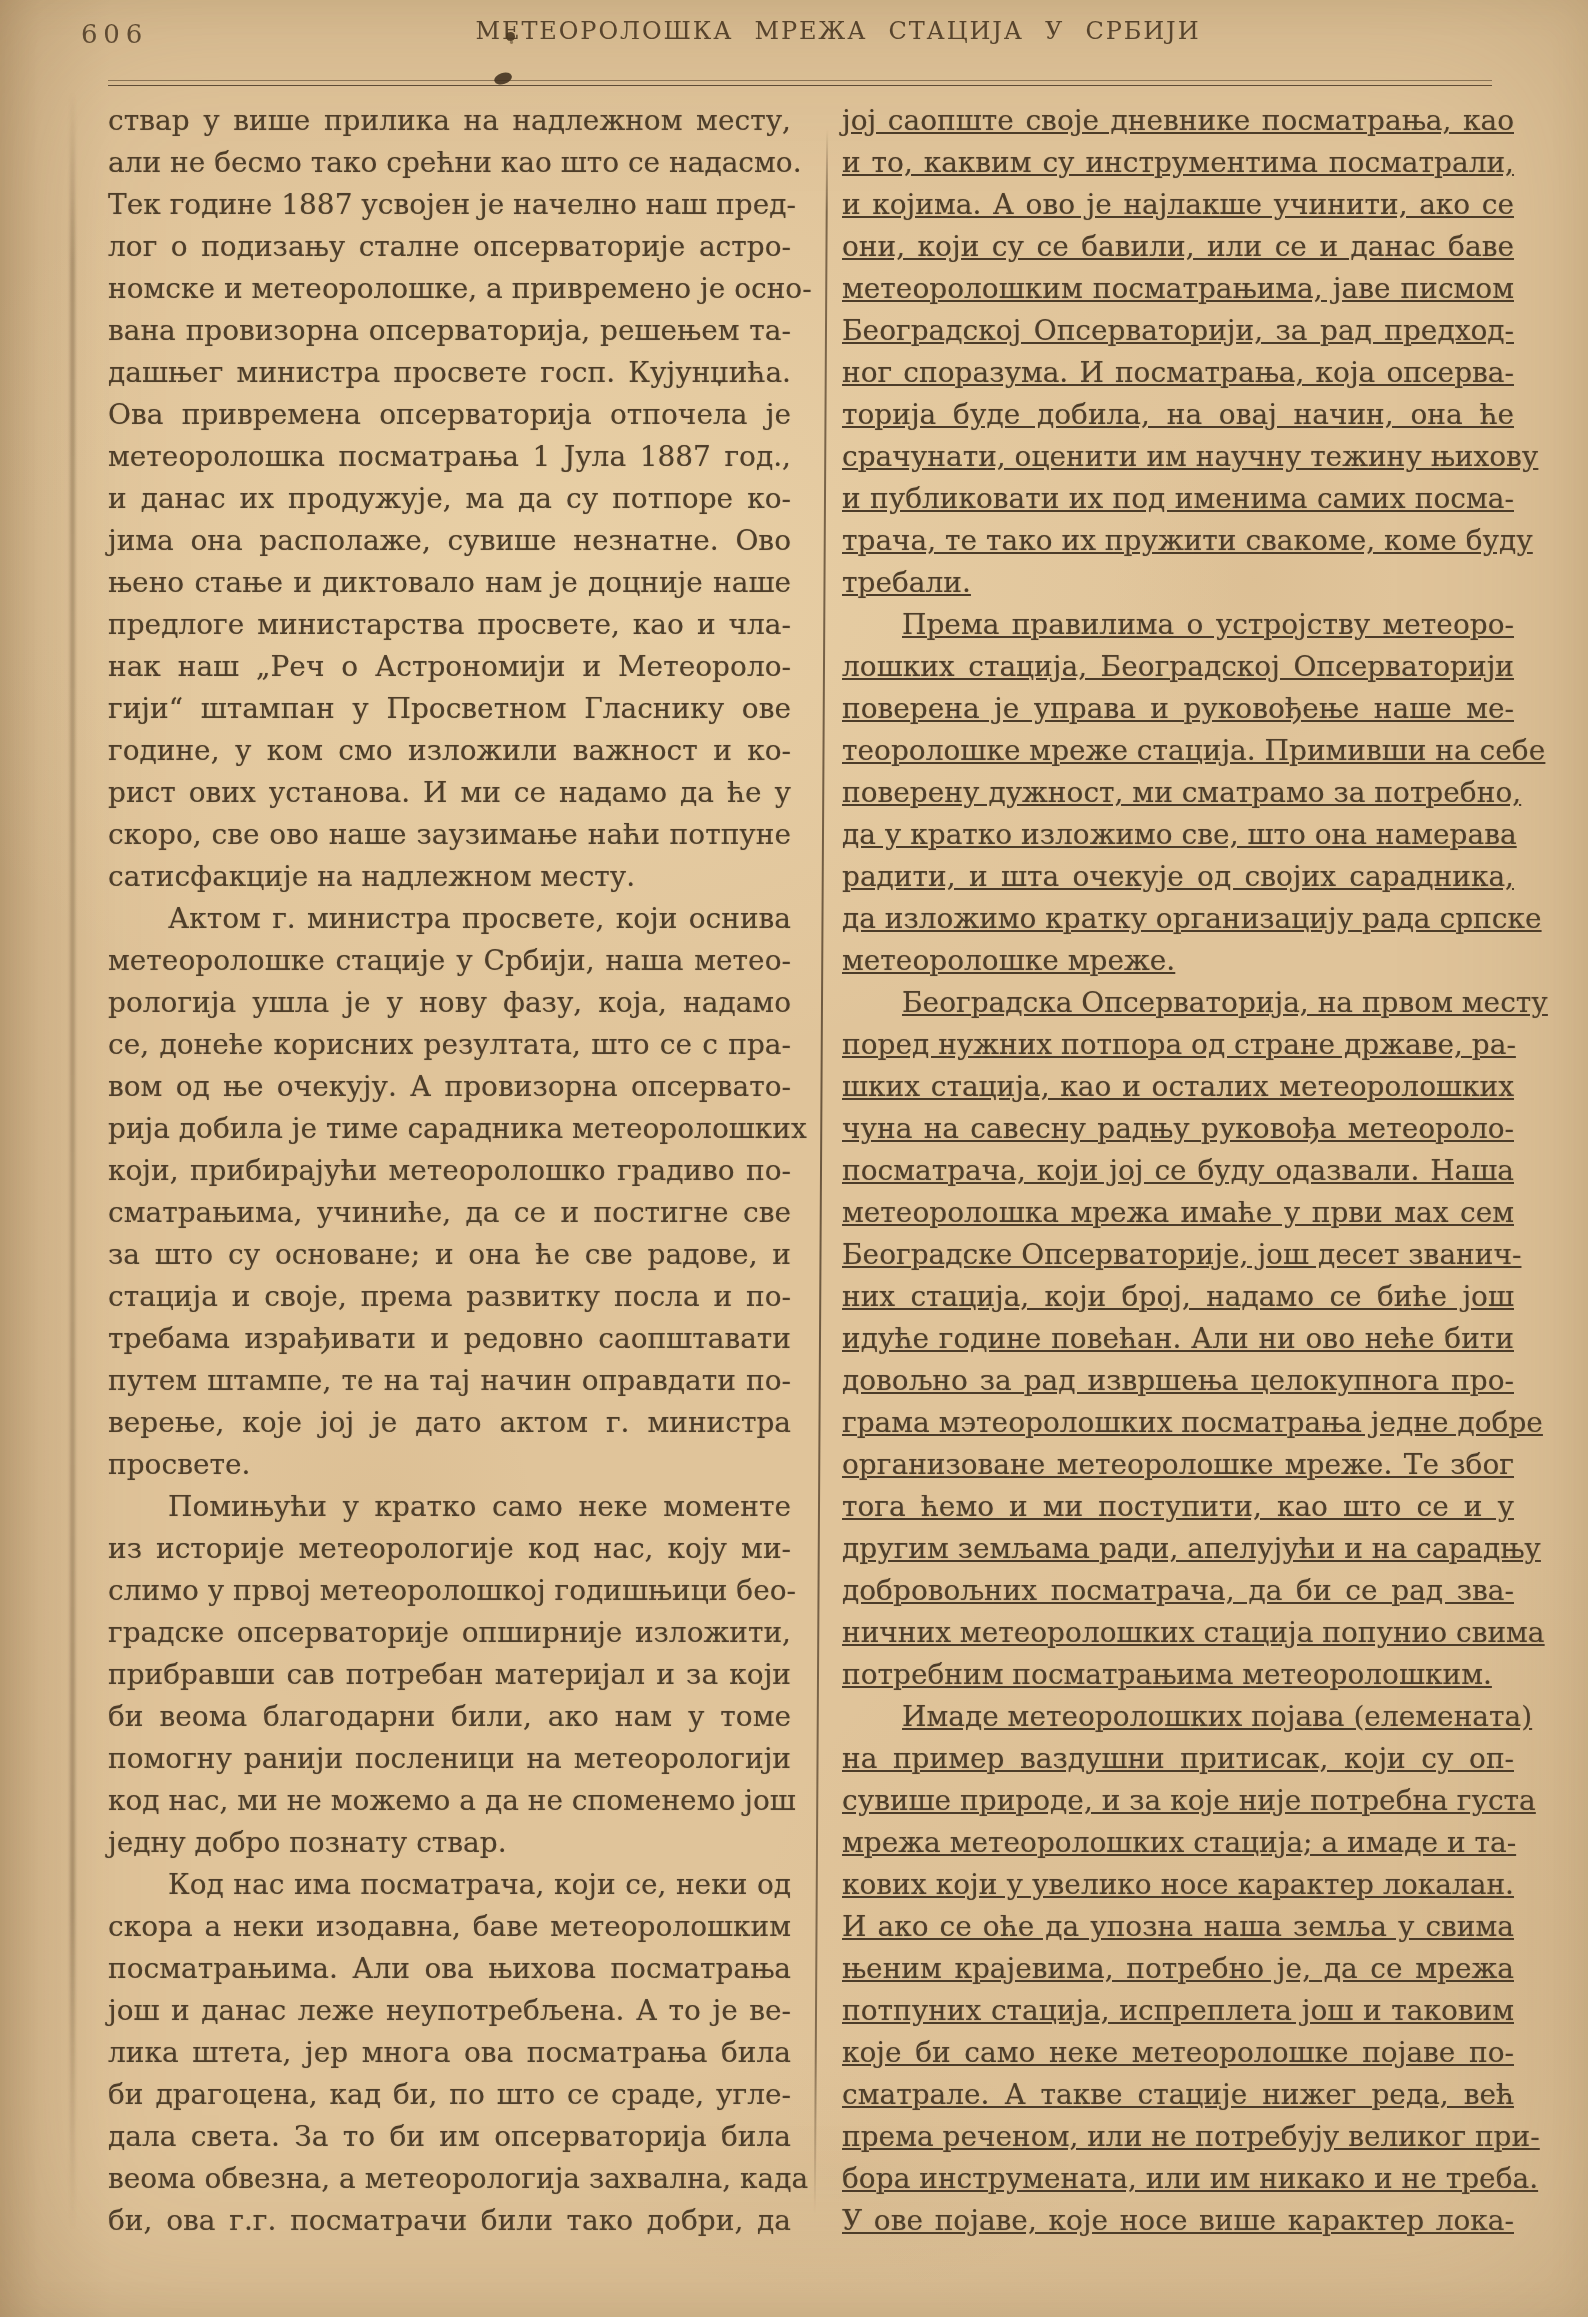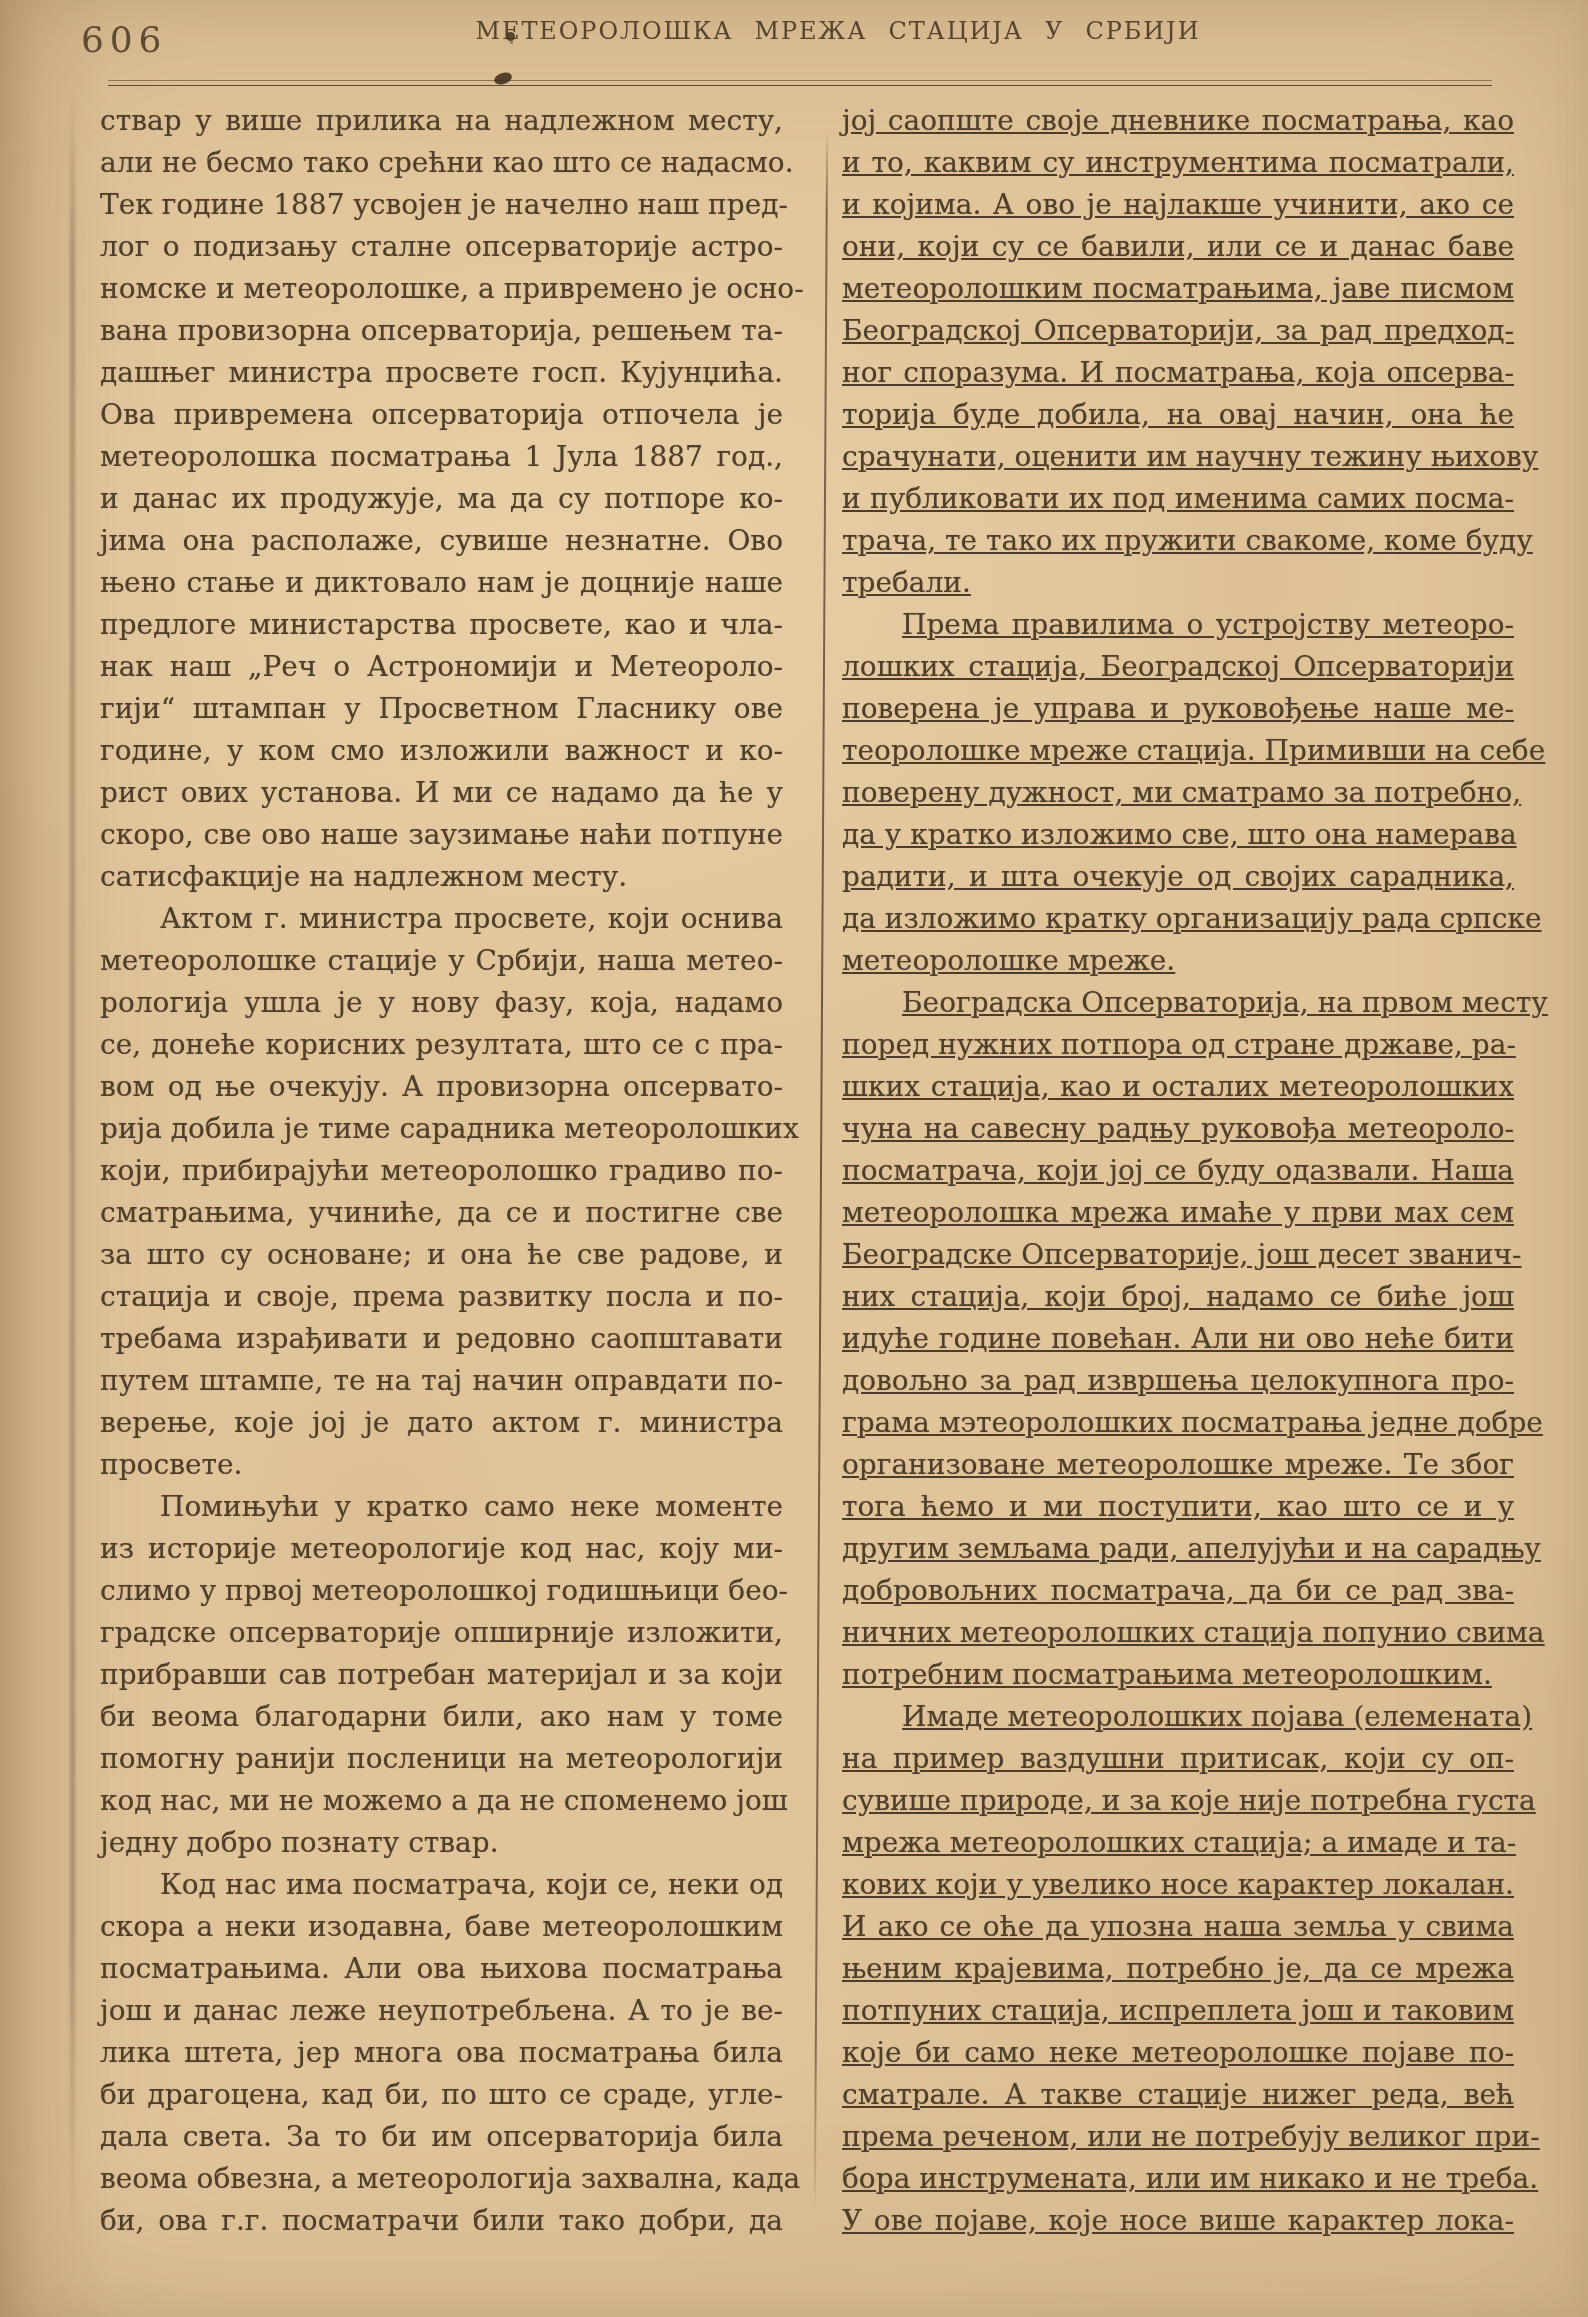--- a/index.html
+++ b/index.html
@@ -8,37 +8,37 @@
     background:
       radial-gradient(1062px 772px at 35% 25%, rgba(249,231,190,.35), rgba(249,231,190,0) 65%),
       radial-gradient(869px 676px at 85% 85%, rgba(150,110,65,.10), rgba(150,110,65,0) 70%),
       linear-gradient(90deg, #c9ab82 0px, #d8bb91 41px, #e0c49a 111px, #e0c49a 100%),
       #e0c49a;
     font-family:"DejaVu Serif","Liberation Serif",serif;
     color:#4c3c29;
   }
   .vignette{position:absolute;inset:0;pointer-events:none;
     box-shadow:inset 0 0 183px rgba(118,88,52,.28), inset 0 0 39px rgba(118,88,52,.12);}
-  .page-number{position:absolute;left:81px;top:19.3px;font-size:36px;letter-spacing:5.8px;color:#5d4a34;}
+  .page-number{position:absolute;left:81px;top:19.3px;font-size:26px;letter-spacing:5.8px;color:#5d4a34;}
   .running-title{position:absolute;left:838px;top:17px;transform:translateX(-50%);
     font-size:24px;letter-spacing:1.9px;word-spacing:11.6px;white-space:nowrap;color:#55432e;}
   .header-rule{position:absolute;left:108px;top:80px;width:1384px;height:3.9px;
     border-top:1px solid rgba(95,76,52,.65);border-bottom:1.9px solid rgba(72,56,38,.85);}
   .rule-blemish{position:absolute;left:494px;top:73px;width:18.3px;height:10.6px;border-radius:50%;
     background:rgba(58,44,27,.85);transform:rotate(-18deg);}
   .ink-speck{position:absolute;left:506px;top:32px;width:8.7px;height:8.7px;border-radius:50%;
     background:rgba(72,54,32,.9);box-shadow:1px 5.8px 0 -2.9px rgba(72,54,32,.5);}
   .margin-crease{position:absolute;left:70px;top:92px;width:4.8px;height:2139px;
     background:linear-gradient(180deg, rgba(84,62,38,0), rgba(84,62,38,.33) 8%, rgba(84,62,38,.28) 55%, rgba(84,62,38,.35) 85%, rgba(84,62,38,0));
     filter:blur(1.5px);}
   .column-divider{position:absolute;left:820px;top:129px;width:2.3px;height:2084px;
     background:linear-gradient(180deg, rgba(92,72,48,0), rgba(92,72,48,.75) 4%, rgba(78,60,40,.8) 50%, rgba(92,72,48,.7) 92%, rgba(92,72,48,0));
     transform:rotate(.34deg);filter:blur(0.3px);}
   .column{position:absolute;top:100px;}
-  #col-left{left:100px;width:683px;}
+  #col-left{left:108px;width:683px;}
   #col-right{left:842px;width:672px;text-decoration:underline;}
   .line{
     height:42px;line-height:42px;font-size:28px;
     text-align:justify;text-align-last:justify;white-space:nowrap;
     color:#4e3e2a;text-shadow:0 0 1px rgba(78,62,42,.45);
   }
   .line.endline{text-align-last:left;}
   .line.indent{text-indent:60px;}
   .stain{position:absolute;border-radius:50%;pointer-events:none;}
   .stain.a{left:212px;top:1332px;width:328px;height:406px;background:radial-gradient(closest-side, rgba(168,124,66,.07), rgba(168,124,66,0));}

